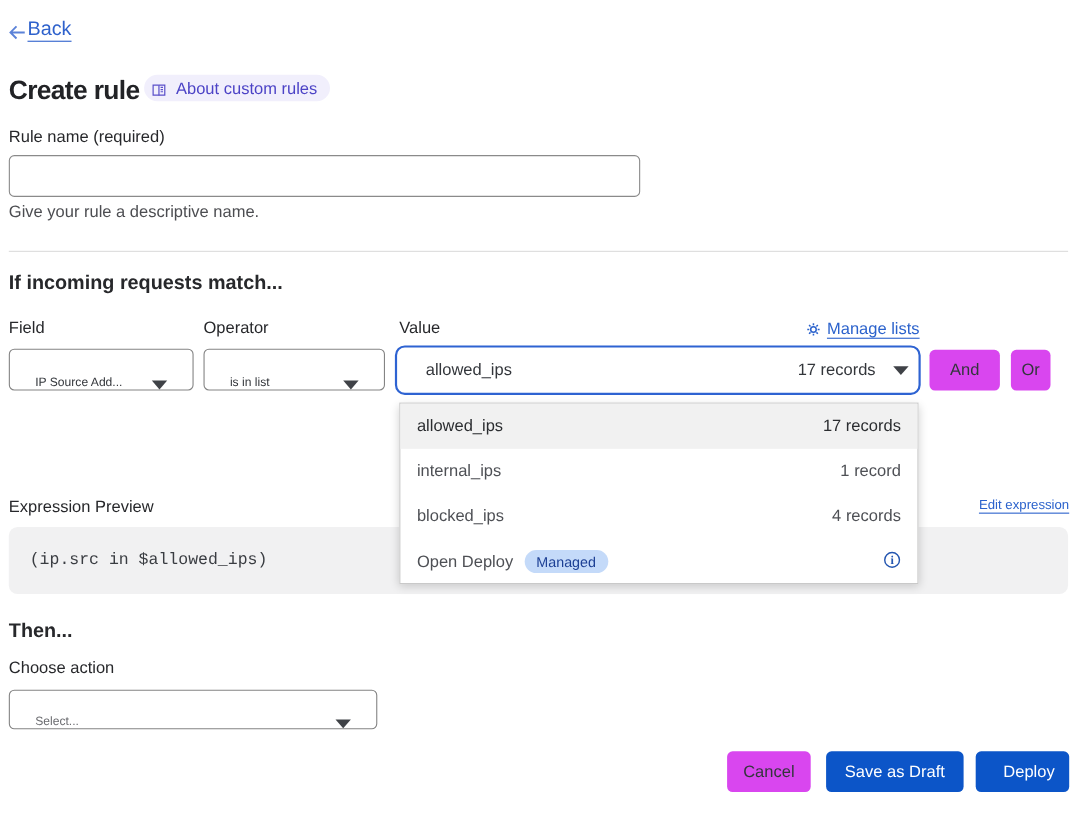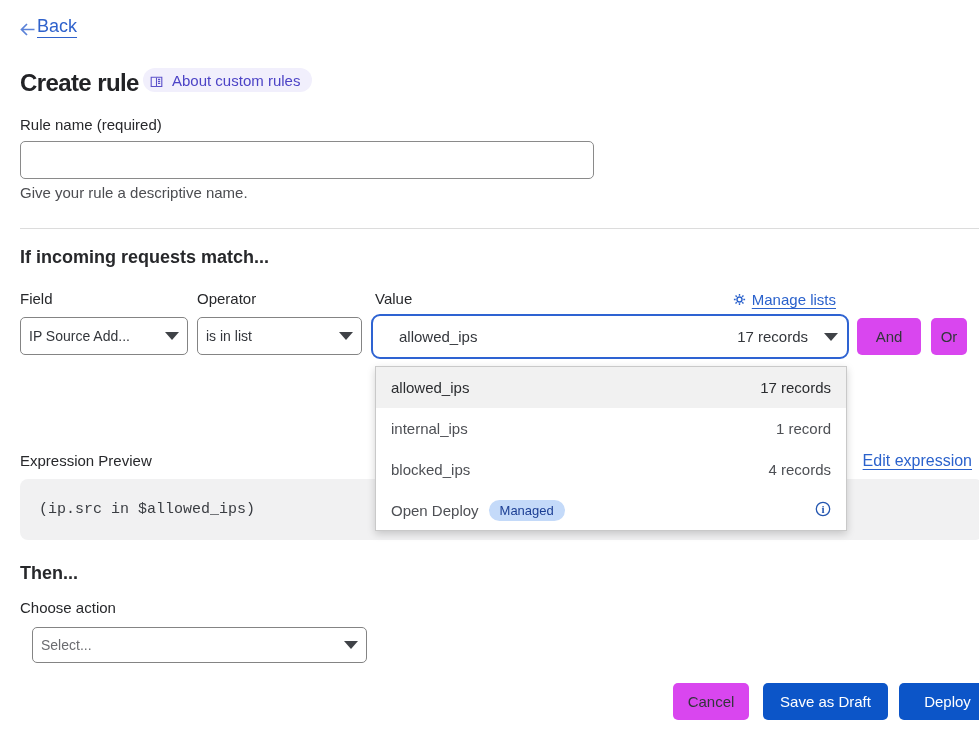--- a/index.html
+++ b/index.html
@@ -1,19 +1,19 @@
 <!DOCTYPE html>
 <html><head>
 <meta charset="utf-8">
 <style>
 * { margin:0; padding:0; box-sizing:border-box; }
 html,body { background:#fff; }
 body { font-family:"Liberation Sans", sans-serif; }
 .page { position:relative; width:979px; height:739px; background:#fff; overflow:hidden; }
-.abs { position:absolute;margin-left:12px; }
+.abs { position:absolute; }
 a { text-decoration:none; }
 
 
 .back { left:8px; top:16px; font-size:18px; color:#2f62cc; display:flex; align-items:center; }
 .back .txt { text-decoration:underline; text-underline-offset:5px; }
 
 
 .h1 { left:8px; top:69px; font-size:24px; font-weight:bold; letter-spacing:-0.6px; color:#222326; }
 .badge { left:131px; top:68px; height:24px; background:#f1effc; border-radius:12px; display:flex; align-items:center; padding:0 12px 0 7px; }
 .badge svg { margin-right:9px; }
@@ -32,21 +32,21 @@
 
 
 .fieldLbl { left:8px; top:290px; }
 .opLbl { left:185px; top:290px; }
 .valLbl { left:363px; top:290px; }
 .manage { top:291px; right:143px; display:flex; align-items:center; font-size:15px; color:#2b62cc; }
 .manage svg { margin-right:6px; }
 .manage .mtxt { text-decoration:underline; text-underline-offset:3px; }
 
 
-.sel { border:1px solid #848484; border-radius:5px; background:#fff; display:flex; align-items:center; font-size:14px; color:#33363b; padding:0 8px; }
+.sel { border:1px solid #848484; border-radius:5px; background:#fff; display:flex; align-items:flex-end; font-size:11px; color:#33363b; padding:0 23px; }
 .caret { width:0; height:0; border-left:7px solid transparent; border-right:7px solid transparent; border-top:8px solid #3f4247; margin-left:auto; }
 .fieldSel { left:8px; top:317px; width:168px; height:38px; }
 .opSel { left:185px; top:317px; width:165px; height:38px; }
 
 
 .ring { left:359px; top:314px; width:478px; height:45px; border:2px solid #2e63d2; border-radius:9px; padding:2px; background:#fff; }
 .valSel { width:100%; height:100%; border-radius:5px; background:#fff; display:flex; align-items:center; font-size:15px; color:#33363b; padding:0 7px 0 24px; }
 .valSel .right { margin-left:auto; margin-right:16px; }
 
 
@@ -57,27 +57,27 @@
 
 
 .dd { left:363px; top:366px; width:472px; height:165px; background:#fff; border:1px solid #c9c9c9; box-shadow:0 3px 8px rgba(0,0,0,0.18); z-index:5; }
 .ddrow { height:41px; display:flex; align-items:center; padding:0 15px; font-size:15px; color:#4e5055; }
 .ddrow.first { background:#f1f1f1; color:#2b2d30; }
 .ddrow .r { margin-left:auto; }
 .pill { background:#c4daf9; color:#1c3f94; font-size:13px; border-radius:11px; padding:3px 11px; margin-left:10px; }
 
 
 .exprLbl { left:8px; top:452px; font-size:15px; color:#27282b; }
-.editLink { top:452px; right:7px; font-size:16px; color:#2b62cc; text-decoration:underline; text-underline-offset:3px; }
+.editLink { top:452px; right:7px; font-size:12px; color:#2b62cc; text-decoration:underline; text-underline-offset:3px; }
 .code { left:8px; top:479px; width:963px; height:61px; background:#f1f1f2; border-radius:8px; display:flex; align-items:center; padding-left:19px; font-family:"Liberation Mono", monospace; font-size:15px; color:#3a3d42; }
 
 
 .then { top:563px; }
 .chooseLbl { left:8px; top:599px; }
-.actionSel { left:20px; top:627px; width:335px; height:36px; color:#6b6c70; }
+.actionSel { left:8px; top:627px; width:335px; height:36px; color:#6b6c70; }
 
 
 .cancel { left:661px; top:683px; width:76px; height:37px; }
 .blue { background:#0c55c8; color:#fff; }
 .saveBtn { left:751px; top:683px; width:125px; height:37px; }
 .deployBtn { left:887px; top:683px; width:85px; height:37px;padding-left:12px; }
 </style>
 </head>
 <body>
 <div class="page">

